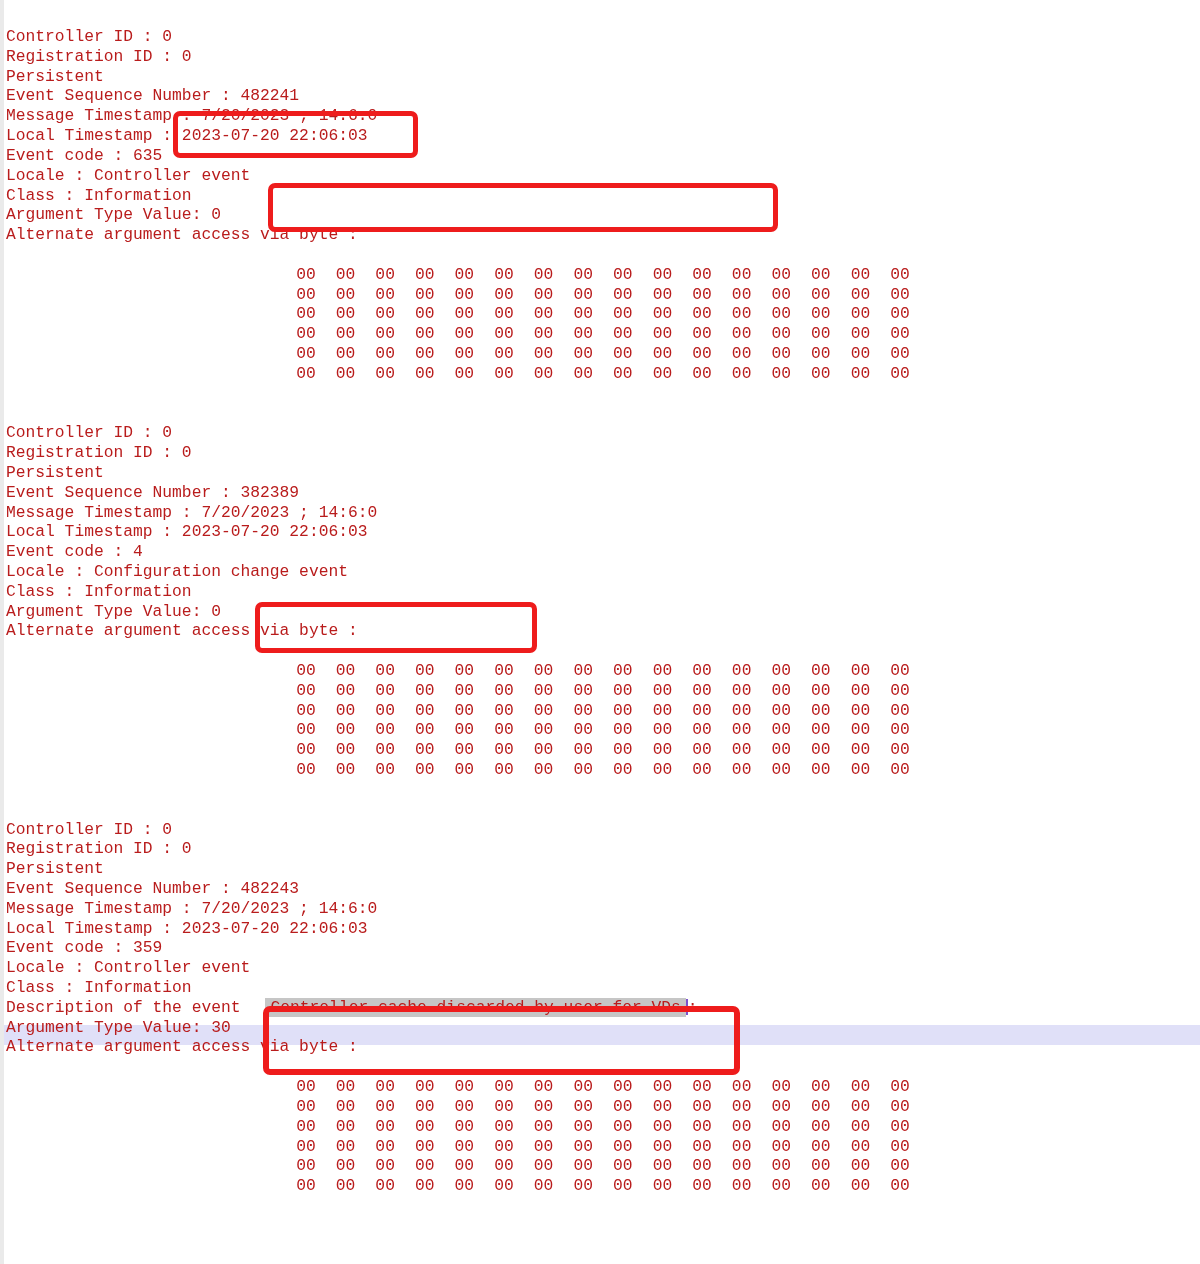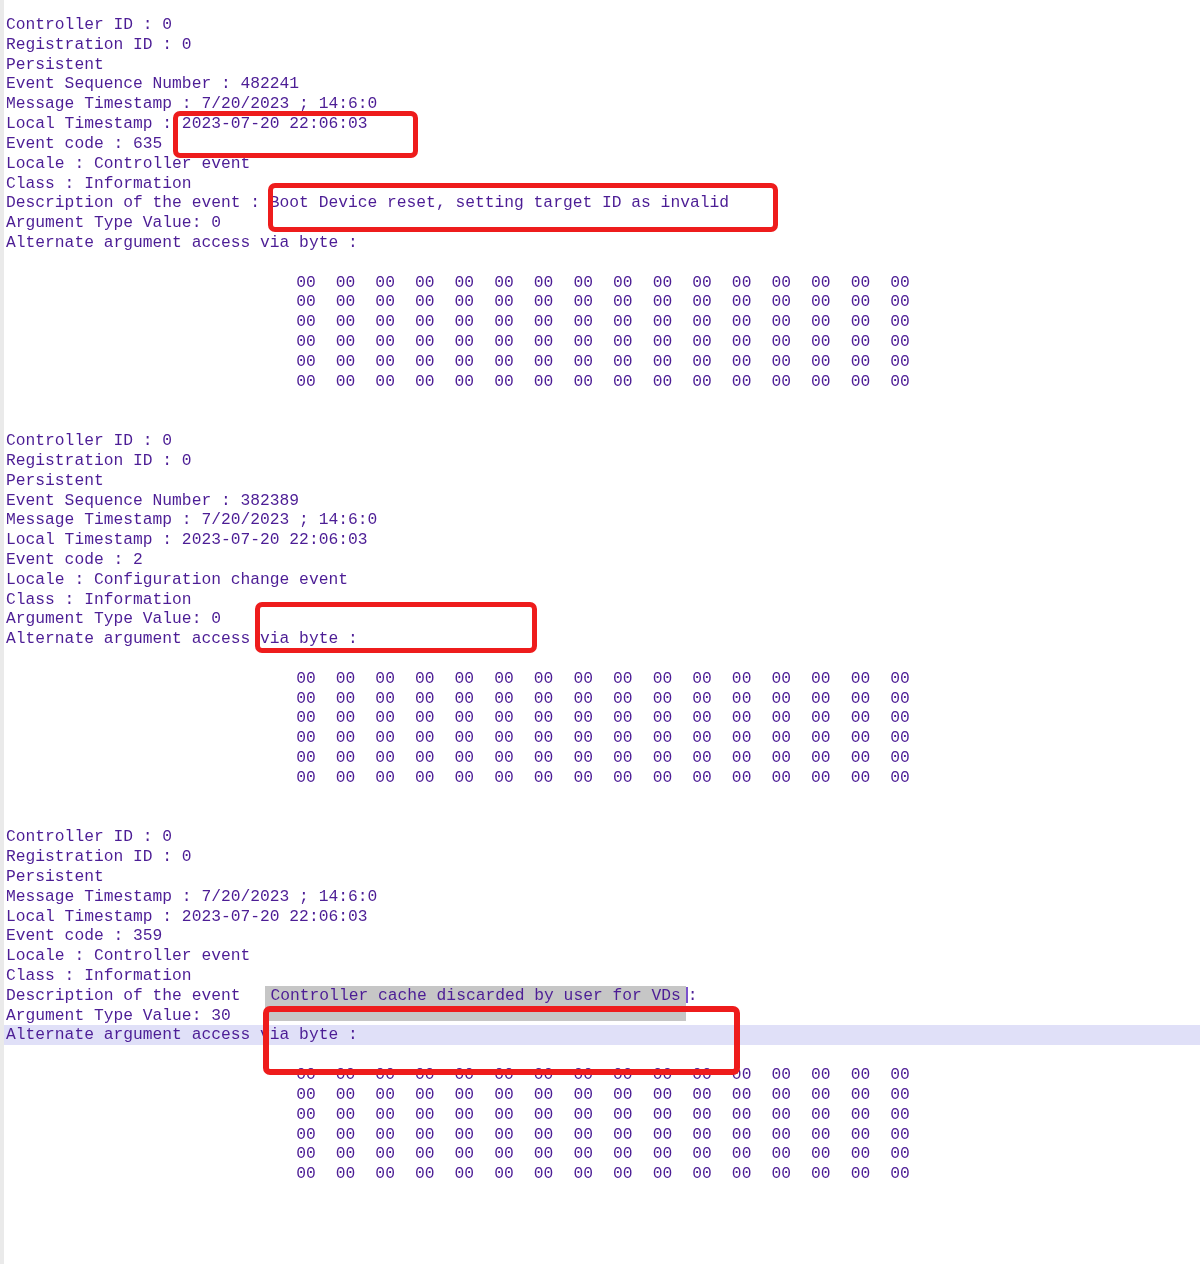--- a/index.html
+++ b/index.html
@@ -13,45 +13,45 @@
   }
   .left-strip {
     position: absolute;
     left: 0; top: 0;
     width: 4px; height: 1264px;
     background: #eaeaea;
     z-index: 2;
   }
   .content {
     position: absolute;
-    left: 0; top: 0;
+    left: 0; top: 12px;
     width: 1200px;
     padding-top: 15px;
     padding-left: 6px;
     box-sizing: border-box;
     z-index: 1;
-    color: #4c1d95;
+    color: #b91c1c;
     font-size: 16.3px;
   }
   .line {
     height: 19.82px;
     line-height: 19.82px;
     white-space: pre;
   }
   .hex-block {
     margin-top: 19.82px;
     margin-bottom: 39.64px;
   }
   .hex-row {
     word-spacing: 10.3px;
     text-align: center;
   }
   .sel {
     background: #c6c6c6;
-    padding: 0 5px 16px 6px;
+    padding: 0 5px 0 6px;
     margin-left: 24px;
   }
   .caret {
     display: inline-block;
     width: 2px;
     height: 16px;
     background: #7a52cc;
     vertical-align: middle;
     position: relative;
     top: -1px;
@@ -91,21 +91,20 @@
         <div class="line">Controller ID : 0</div>
         <div class="line">Registration ID : 0</div>
         <div class="line">Persistent</div>
         <div class="line">Event Sequence Number : 482241</div>
         <div class="line">Message Timestamp : 7/20/2023 ; 14:6:0</div>
         <div class="line">Local Timestamp : 2023-07-20 22:06:03</div>
         <div class="line">Event code : 635</div>
         <div class="line">Locale : Controller event</div>
         <div class="line">Class : Information</div>
       </div>
-    <div class="line">Description of the event : Boot Device reset, setting target ID as invalid</div>
     <div>
         <div class="line">Argument Type Value: 0</div>
         <div class="line">Alternate argument access via byte :</div>
       </div>
     <div class="hex-block">
         <div class="line hex-row">00 00 00 00 00 00 00 00 00 00 00 00 00 00 00 00</div>
         <div class="line hex-row">00 00 00 00 00 00 00 00 00 00 00 00 00 00 00 00</div>
         <div class="line hex-row">00 00 00 00 00 00 00 00 00 00 00 00 00 00 00 00</div>
         <div class="line hex-row">00 00 00 00 00 00 00 00 00 00 00 00 00 00 00 00</div>
         <div class="line hex-row">00 00 00 00 00 00 00 00 00 00 00 00 00 00 00 00</div>
@@ -114,21 +113,21 @@
   </section>
 
   <section>
     <div>
         <div class="line">Controller ID : 0</div>
         <div class="line">Registration ID : 0</div>
         <div class="line">Persistent</div>
         <div class="line">Event Sequence Number : 382389</div>
         <div class="line">Message Timestamp : 7/20/2023 ; 14:6:0</div>
         <div class="line">Local Timestamp : 2023-07-20 22:06:03</div>
-        <div class="line">Event code : 2</div>
+        <div class="line">Event code : 4</div>
         <div class="line">Locale : Configuration change event</div>
         <div class="line">Class : Information</div>
       </div>
     <div>
         <div class="line">Argument Type Value: 0</div>
         <div class="line">Alternate argument access via byte :</div>
       </div>
     <div class="hex-block">
         <div class="line hex-row">00 00 00 00 00 00 00 00 00 00 00 00 00 00 00 00</div>
         <div class="line hex-row">00 00 00 00 00 00 00 00 00 00 00 00 00 00 00 00</div>
@@ -137,20 +136,21 @@
         <div class="line hex-row">00 00 00 00 00 00 00 00 00 00 00 00 00 00 00 00</div>
         <div class="line hex-row">00 00 00 00 00 00 00 00 00 00 00 00 00 00 00 00</div>
       </div>
   </section>
 
   <section>
     <div>
         <div class="line">Controller ID : 0</div>
         <div class="line">Registration ID : 0</div>
         <div class="line">Persistent</div>
+        <div class="line">Event Sequence Number : 482243</div>
         <div class="line">Message Timestamp : 7/20/2023 ; 14:6:0</div>
         <div class="line">Local Timestamp : 2023-07-20 22:06:03</div>
         <div class="line">Event code : 359</div>
         <div class="line">Locale : Controller event</div>
         <div class="line">Class : Information</div>
       </div>
     <div class="line"><span>Description of the event</span><span class="sel">Controller cache discarded by user for VDs</span><span class="caret"></span><span>:</span></div>
     <div>
         <div class="line">Argument Type Value: 30</div>
         <div class="line">Alternate argument access via byte :</div>

